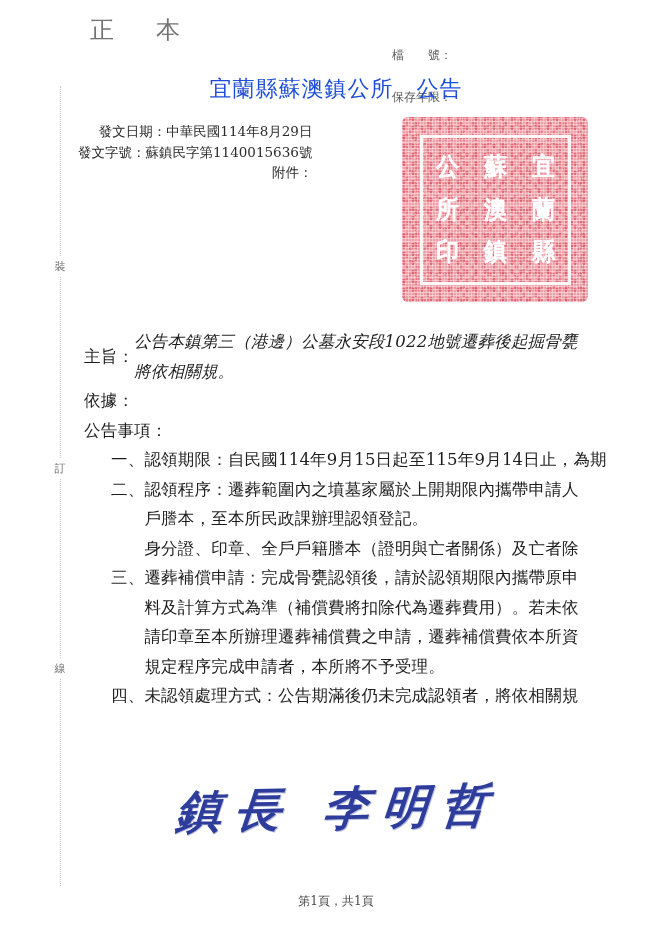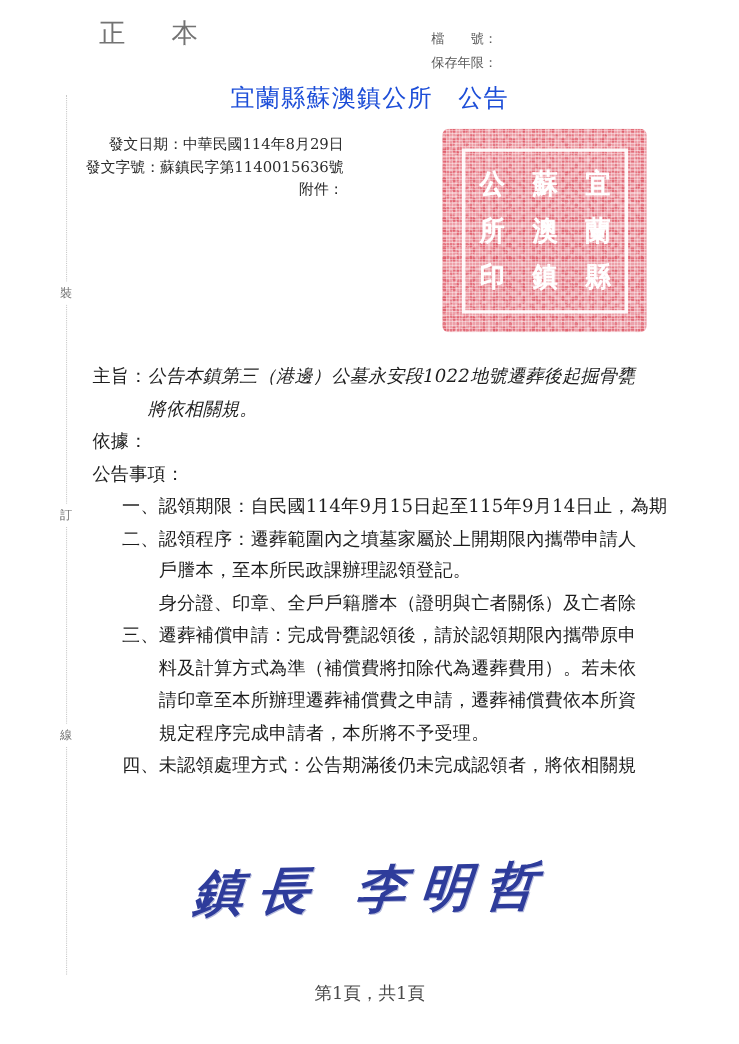--- a/index.html
+++ b/index.html
@@ -54,21 +54,21 @@
     margin-left: 12px;
   }
   .archive-block {
     position: absolute;
     left: 392px;
     top: 24px;
     font-size: 12px;
     color: #5a5a5a;
     line-height: 22px;
   }
-  .archive-block .row { white-space: pre; }
+  .archive-block .row { white-space: pre; margin-top: 20px; }
   .doc-title {
     position: absolute;
     left: 0;
     right: 0;
     top: 74px;
     text-align: center;
     font-size: 22px;
     color: #1d4ed8;
     letter-spacing: 1px;
     white-space: pre;
@@ -147,21 +147,21 @@
     left: 84px;
     top: 327px;
     width: 532px;
     font-size: 16.5px;
     color: #1d1d1d;
     line-height: 29.5px;
     letter-spacing: 0.2px;
   }
   .para {
     display: flex;
-    align-items: flex-start;
+    align-items: center;
     margin-bottom: 0;
   }
   .para-label {
     flex: 0 0 auto;
     white-space: pre;
   }
   .para-text {
     flex: 1 1 auto;
     text-align: justify;
     text-justify: inter-character;
@@ -204,21 +204,21 @@
     text-shadow: 1px 1px 0 rgba(46,60,155,0.35);
   }
 
   
   .footer {
     position: absolute;
     left: 0;
     right: 0;
     top: 893px;
     text-align: center;
-    font-size: 16px;
+    font-size: 12px;
     color: #4a4a4a;
     white-space: pre;
   }
 </style>
 </head>
 <body>
 
 <div class="page">
 
   <div class="binding-line"></div>

